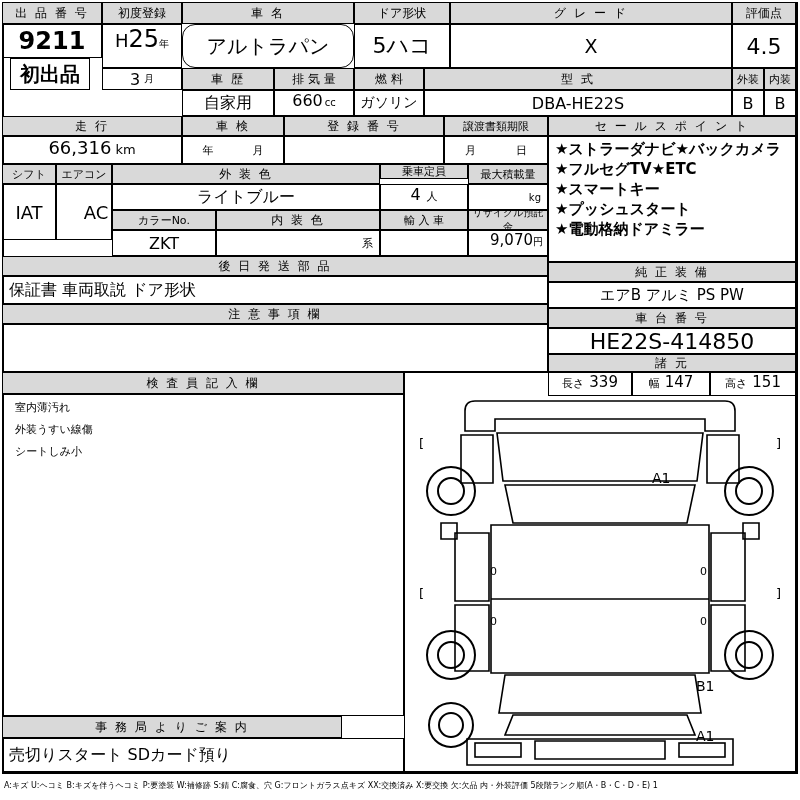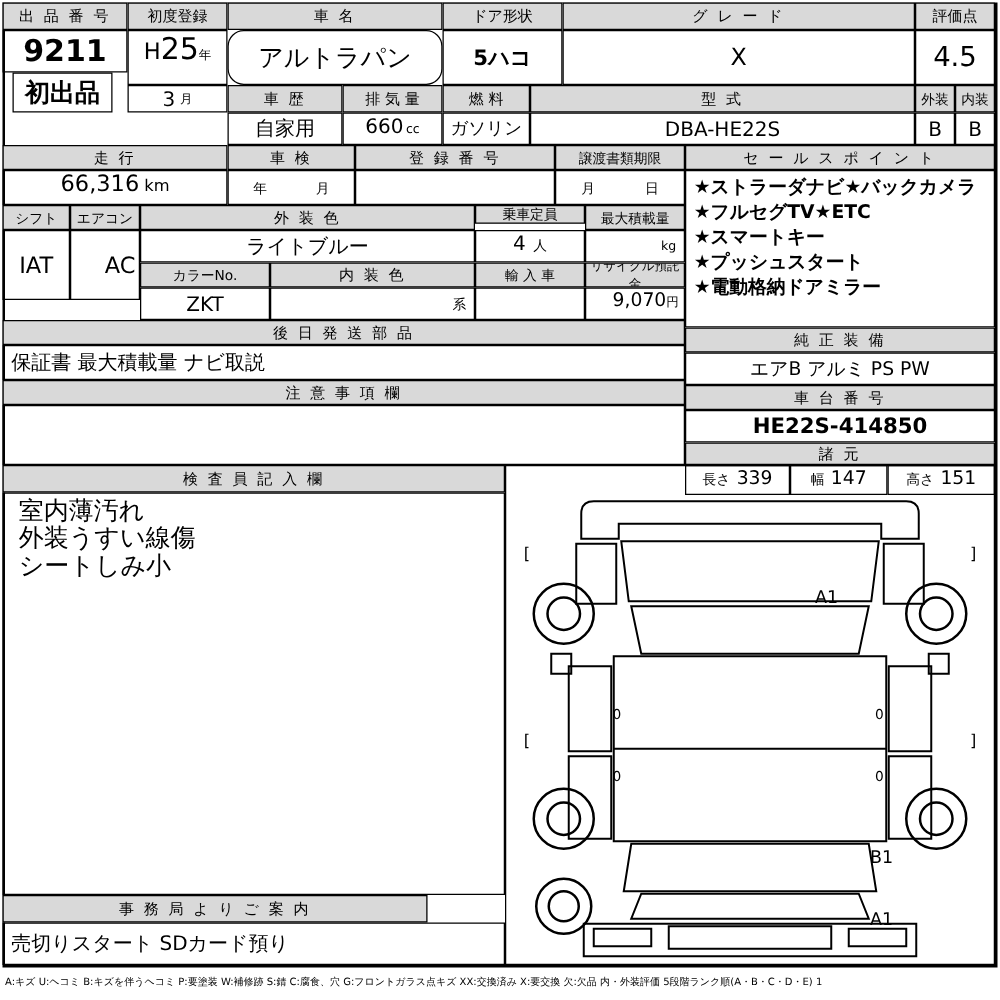--- a/index.html
+++ b/index.html
@@ -16,32 +16,32 @@
   .l{display:flex;align-items:center;justify-content:flex-start;text-align:left;}
   .hdr{background:#d9d9d9;}
   .sp2{letter-spacing:2px;}
   .t10{font-size:10px;}
   .t11{font-size:11px;}
   .t12{font-size:12px;}
   .t13{font-size:13px;}
   .t14{font-size:14px;}
   .t15{font-size:15px;}
   .t16{font-size:16px;}
-  .t17{font-size:17px;font-weight:bold;}
+  .t17{font-size:22px;}
   .t18{font-size:18px;}
   .t19{font-size:19px;}
   .t20{font-size:20px;}
   .t22{font-size:22px;}
   .t24{font-size:24px;}
   .b{font-weight:bold;}
   .unit{font-size:10px;margin-left:2px;}
   .outer{position:absolute;left:2px;top:2px;width:796px;height:772px;border:2px solid #000;box-sizing:border-box;}
   .pad6{padding-left:6px;}
   .sellpt{font-size:15px;line-height:20px;padding-left:6px;font-weight:bold;}
-  .notes{font-size:20px;line-height:22px;padding-left:6px;}
+  .notes{font-size:11px;line-height:22px;padding-left:6px;}
   .footnote{position:absolute;left:4px;top:780px;width:792px;font-size:8px;letter-spacing:0px;}
   svg{display:block;}
 </style>
 </head>
 <body>
 
 <div class="sheet">
   <div class="outer"></div>
 
   <div class="bx c hdr t12 sp2" style="left:2px;top:2px;width:100px;height:22px;">出 品 番 号</div>
@@ -170,21 +170,21 @@
   </div>
   <div class="bx c hdr t10" style="left:468px;top:210px;width:80px;height:20px;">リサイクル預託金</div>
   <div class="bx" style="left:468px;top:230px;width:80px;height:26px;">
     <div style="display:flex;align-items:baseline;justify-content:flex-end;height:100%;padding-right:4px;">
       <span class="t15">9,070</span>
       <span class="t10">円</span>
     </div>
   </div>
 
   <div class="bx c hdr t12 sp2" style="left:2px;top:256px;width:546px;height:20px;">後 日 発 送 部 品</div>
-  <div class="bx l t16 pad6" style="left:2px;top:276px;width:546px;height:28px;">保証書 最大積載量 ナビ取説</div>
+  <div class="bx l t16 pad6" style="left:2px;top:276px;width:546px;height:28px;">保証書 車両取説 ドア形状</div>
 
   <div class="bx c hdr t12 sp2" style="left:548px;top:262px;width:248px;height:20px;">純 正 装 備</div>
   <div class="bx c t15" style="left:548px;top:282px;width:248px;height:26px;">エアB アルミ PS PW</div>
 
   <div class="bx c hdr t12 sp2" style="left:2px;top:304px;width:546px;height:20px;">注 意 事 項 欄</div>
   <div class="bx l" style="left:2px;top:324px;width:546px;height:48px;"></div>
 
   <div class="bx c hdr t12 sp2" style="left:548px;top:308px;width:248px;height:20px;">車 台 番 号</div>
   <div class="bx c t17" style="left:548px;top:328px;width:248px;height:26px;">HE22S-414850</div>
   <div class="bx c hdr t12 sp2" style="left:548px;top:354px;width:248px;height:18px;">諸 元</div>

